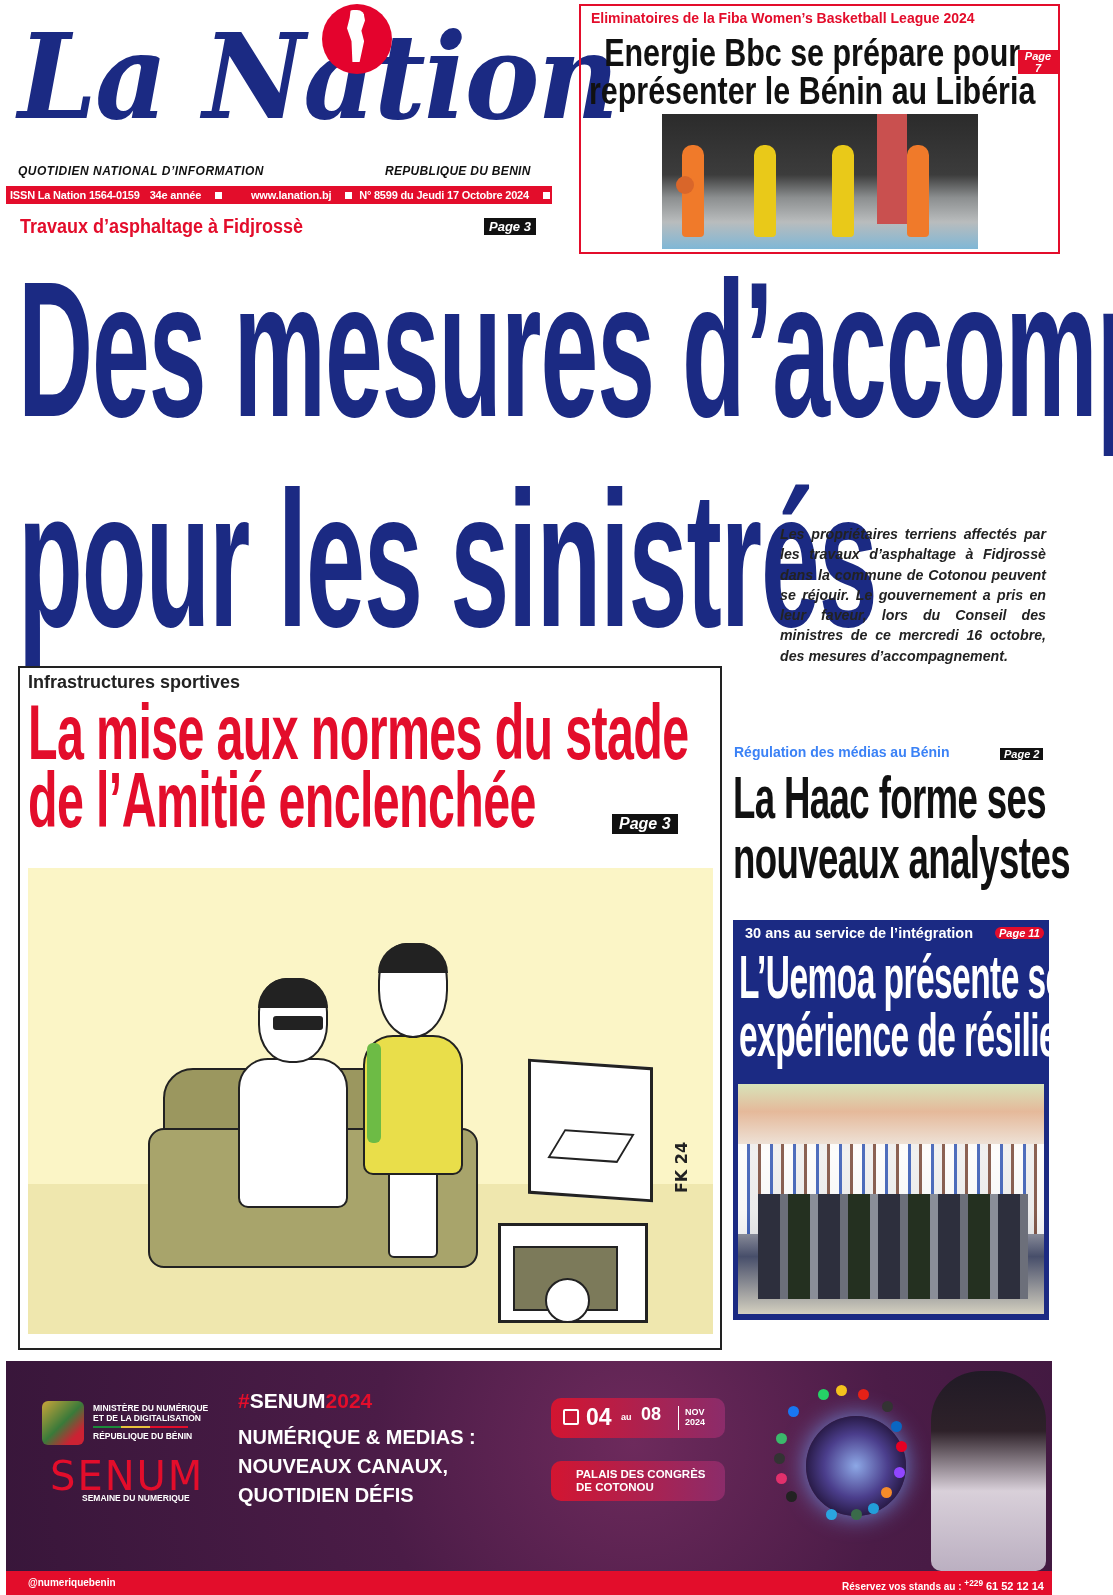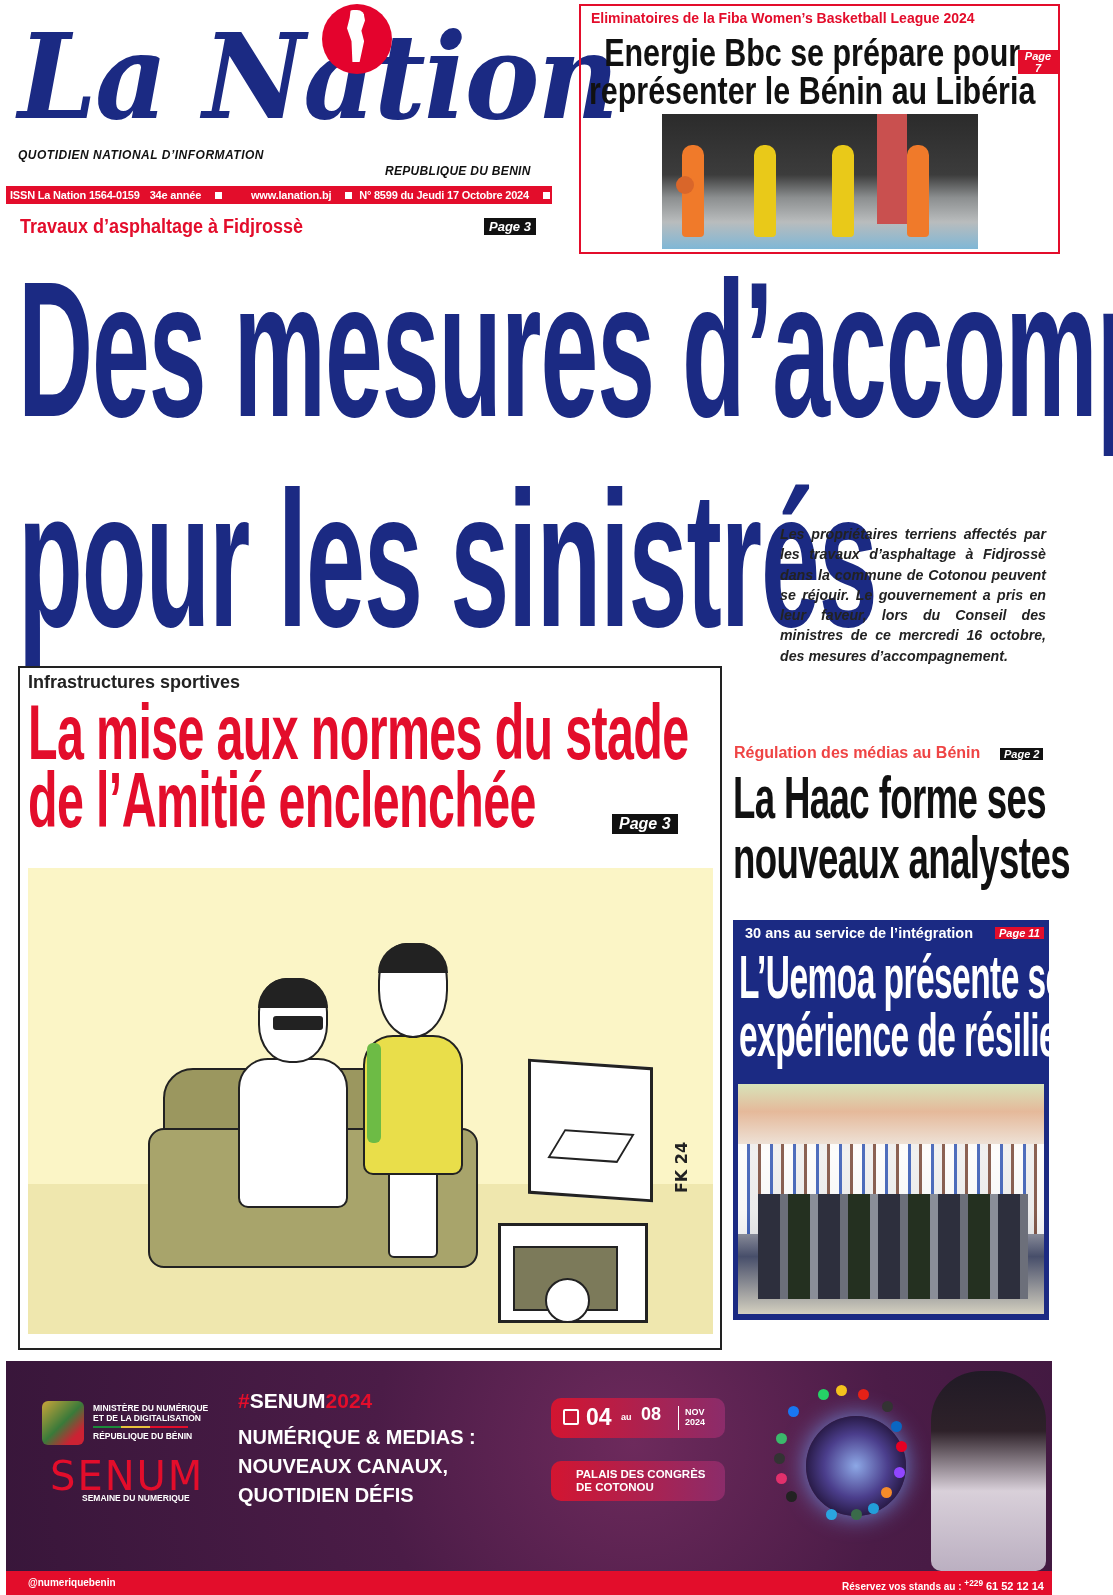--- a/index.html
+++ b/index.html
@@ -4,21 +4,21 @@
 <style>
   * { box-sizing: border-box; margin: 0; padding: 0; }
   html, body { width: 1113px; height: 1595px; background: #ffffff; overflow: hidden; }
   body { position: relative; font-family: "Liberation Sans", sans-serif; color: #111; }
   .abs { position: absolute; }
 
   
   .logo-text { left: 18px; top: 18px; font-family: "DejaVu Serif", serif; font-weight: 700; font-style: italic; color: #1b2a83; font-size: 118px; line-height: 1; letter-spacing: -2px; transform: scaleX(0.95); transform-origin: left top; white-space: nowrap; }
   .logo-map { left: 322px; top: 4px; width: 70px; height: 70px; border-radius: 50%; background: #e4032d; }
   .logo-map .benin { position: absolute; left: 25px; top: 6px; width: 18px; height: 52px; background: #fff; border-radius: 6px 8px 3px 3px; clip-path: polygon(20% 0, 90% 0, 100% 20%, 80% 40%, 95% 60%, 70% 100%, 30% 100%, 25% 60%, 0 35%, 15% 15%); }
-  .tagline-left { left: 18px; top: 148px; font-size: 12px; font-weight: 700; font-style: italic; color: #111; letter-spacing: 0.5px; }
+  .tagline-left { left: 18px; top: 164px; font-size: 12px; font-weight: 700; font-style: italic; color: #111; letter-spacing: 0.5px; }
   .tagline-right { left: 385px; top: 164px; font-size: 12px; font-weight: 700; font-style: italic; color: #111; letter-spacing: 0.3px; }
   .infobar { left: 6px; top: 186px; width: 546px; height: 18px; background: #e30d2b; color: #fff; font-size: 11px; font-weight: 700; line-height: 18px; padding-left: 4px; white-space: nowrap; letter-spacing: -0.2px; }
   .infobar span { margin-right: 10px; }
   .sq { display: inline-block; width: 7px; height: 7px; background: #fff; margin: 0 4px; vertical-align: 0; }
   .page-badge { background: #111; color: #fff; font-weight: 700; font-style: italic; font-size: 13px; padding: 1px 5px; display: inline-block; }
   .page-badge.red { background: #e30d2b; }
 
   
   .topbox { left: 579px; top: 4px; width: 481px; height: 250px; border: 2px solid #e30d2b; text-align: center; }
   .topbox .kicker { position: absolute; left: 10px; top: 4px; font-size: 14px; color: #e30d2b; font-weight: 700; }
@@ -61,27 +61,27 @@
   .man2 .stripe { position: absolute; left: 4px; top: 100px; width: 14px; height: 100px; background: #6dbb45; border-radius: 6px; }
   .man2 .legs { position: absolute; left: 25px; top: 225px; width: 50px; height: 90px; background: #fff; border: 2px solid #222; border-radius: 6px; }
   .tv { position: absolute; left: 500px; top: 195px; width: 125px; height: 135px; background: #fff; border: 3px solid #222; transform: skewY(4deg); }
   .tv .field { position: absolute; left: 25px; top: 65px; width: 70px; height: 30px; border: 2px solid #222; transform: skewX(-30deg); }
   .tv-stand { position: absolute; left: 470px; top: 355px; width: 150px; height: 100px; background: #fff; border: 3px solid #222; }
   .tv-stand .cav { position: absolute; left: 12px; top: 20px; width: 105px; height: 65px; background: #7c7a5a; border: 2px solid #222; }
   .ball { position: absolute; left: 30px; top: 30px; width: 45px; height: 45px; border-radius: 50%; background: #fff; border: 2px solid #222; }
   .sig { position: absolute; left: 628px; top: 290px; font-size: 16px; font-weight: 700; transform: rotate(-90deg); color: #222; font-family: "DejaVu Sans", sans-serif; }
 
   
-  .haac-kicker { left: 734px; top: 744px; font-size: 16px; color: #ef4444; font-weight: 700; }
+  .haac-kicker { left: 734px; top: 744px; font-size: 14px; color: #3b82f6; font-weight: 700; }
   .haac-badge { left: 1000px; top: 748px; font-size: 11px; padding: 0 4px; }
   .haac-head { left: 733px; top: 768px; font-size: 60px; line-height: 60px; color: #111; font-weight: 700; transform: scaleX(0.61); transform-origin: left top; white-space: nowrap; letter-spacing: -1px; }
 
   .uemoa { left: 733px; top: 920px; width: 316px; height: 400px; background: #1b2a83; }
   .uemoa .kicker { position: absolute; left: 12px; top: 5px; font-size: 14.5px; color: #fff; font-weight: 700; }
-  .uemoa .badge { position: absolute; left: 262px; top: 7px; font-size: 11px; padding: 0 4px; }
+  .uemoa .badge { position: absolute; left: 262px; top: 7px; font-size: 11px; padding: 0 4px; border-radius: 6px; }
   .uemoa .head { position: absolute; left: 6px; top: 28px; font-size: 62px; line-height: 58px; color: #fff; font-weight: 700; transform: scaleX(0.54); transform-origin: left top; white-space: nowrap; letter-spacing: -1px; }
   .uemoa .photo { position: absolute; left: 5px; top: 164px; width: 306px; height: 230px; background: linear-gradient(180deg, #d7e3b9 0%, #e5b99a 12%, #f0ece6 30%, #c9c8c8 55%, #474e6a 75%, #d4d0c0 100%); overflow: hidden; }
   .crowd { position: absolute; left: 0; top: 60px; width: 100%; height: 90px; background: repeating-linear-gradient(90deg, #ffffff 0 9px, #3358b6 9px 12px, #f1f1f1 12px 20px, #7a4a3a 20px 23px); opacity: 0.85; }
   .officials { position: absolute; left: 20px; top: 110px; width: 270px; height: 105px; background: repeating-linear-gradient(90deg, #2d2f3d 0 22px, #6c6f7a 22px 30px, #243020 30px 52px, #8a8e98 52px 60px); }
 
   
   .ad { left: 6px; top: 1361px; width: 1046px; height: 234px; background: radial-gradient(circle at 60% 35%, #6d2a5c 0%, #4b1c47 40%, #38163a 100%); overflow: hidden; }
   .ad .footer { position: absolute; left: 0; bottom: 0; width: 100%; height: 24px; background: #e30d2b; color: #fff; font-size: 10px; line-height: 24px; font-weight: 700; }
   .ad .handle { position: absolute; left: 22px; }
   .ad .phone { position: absolute; right: 8px; }

